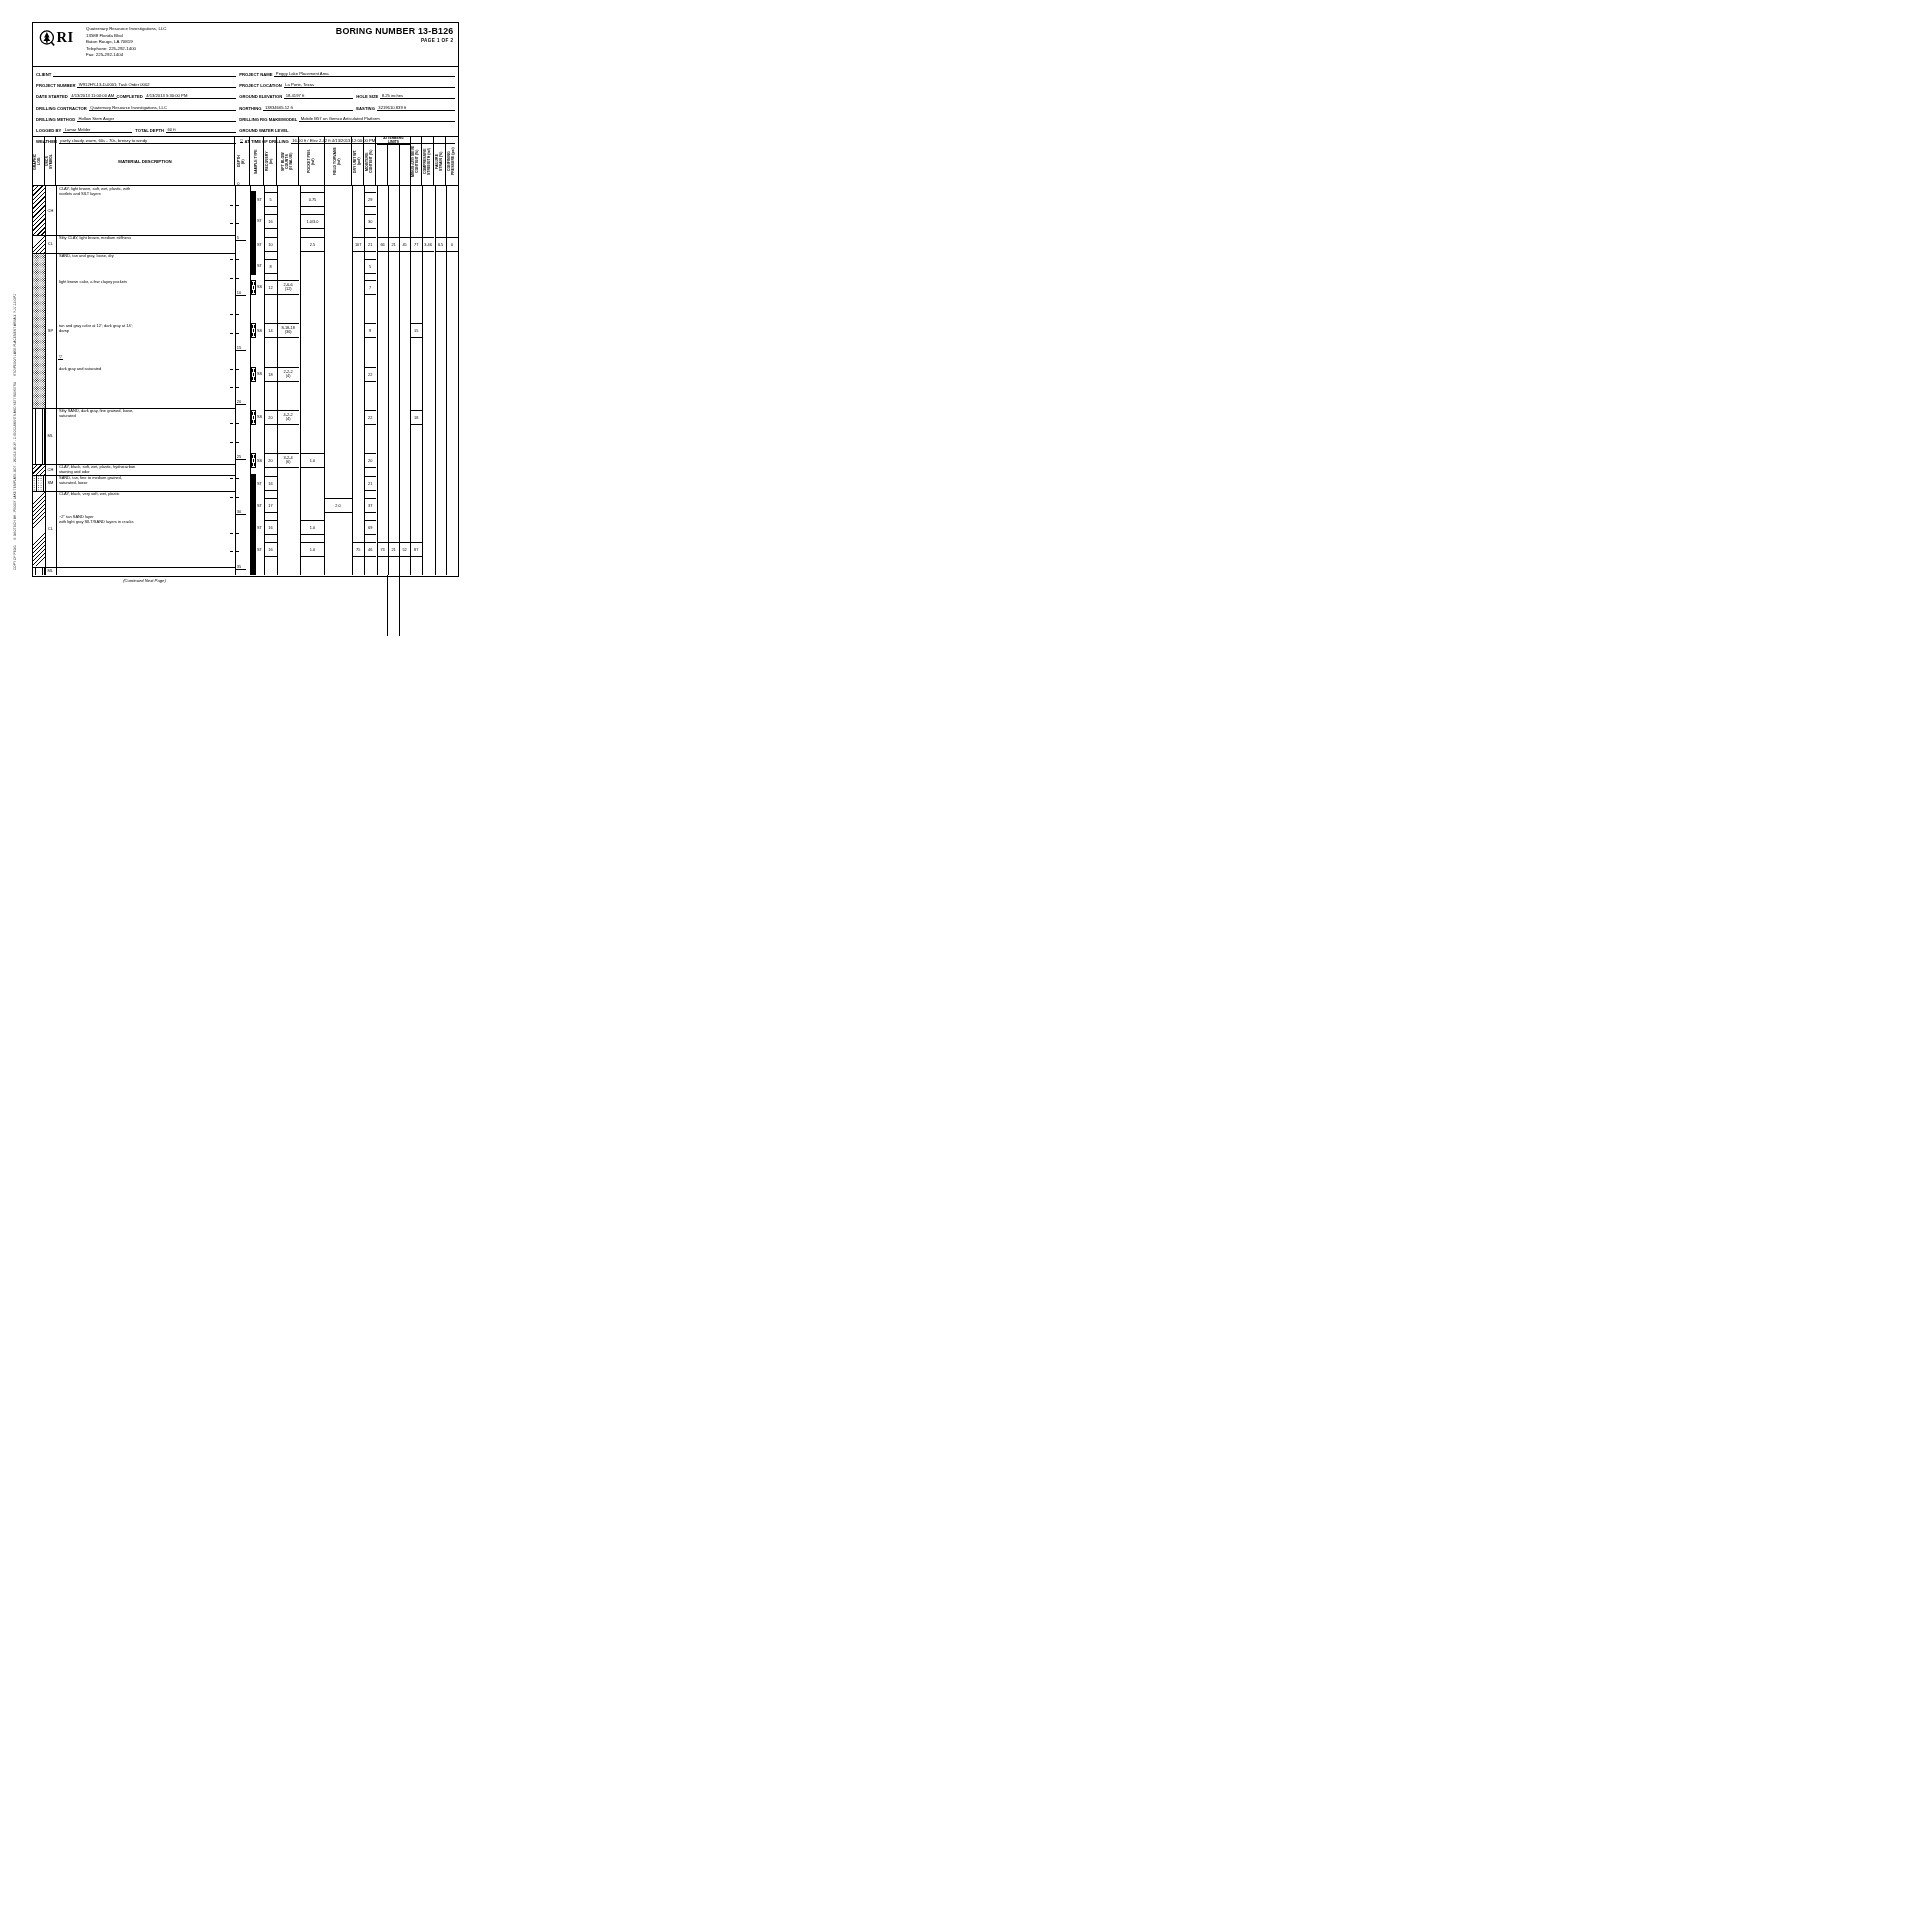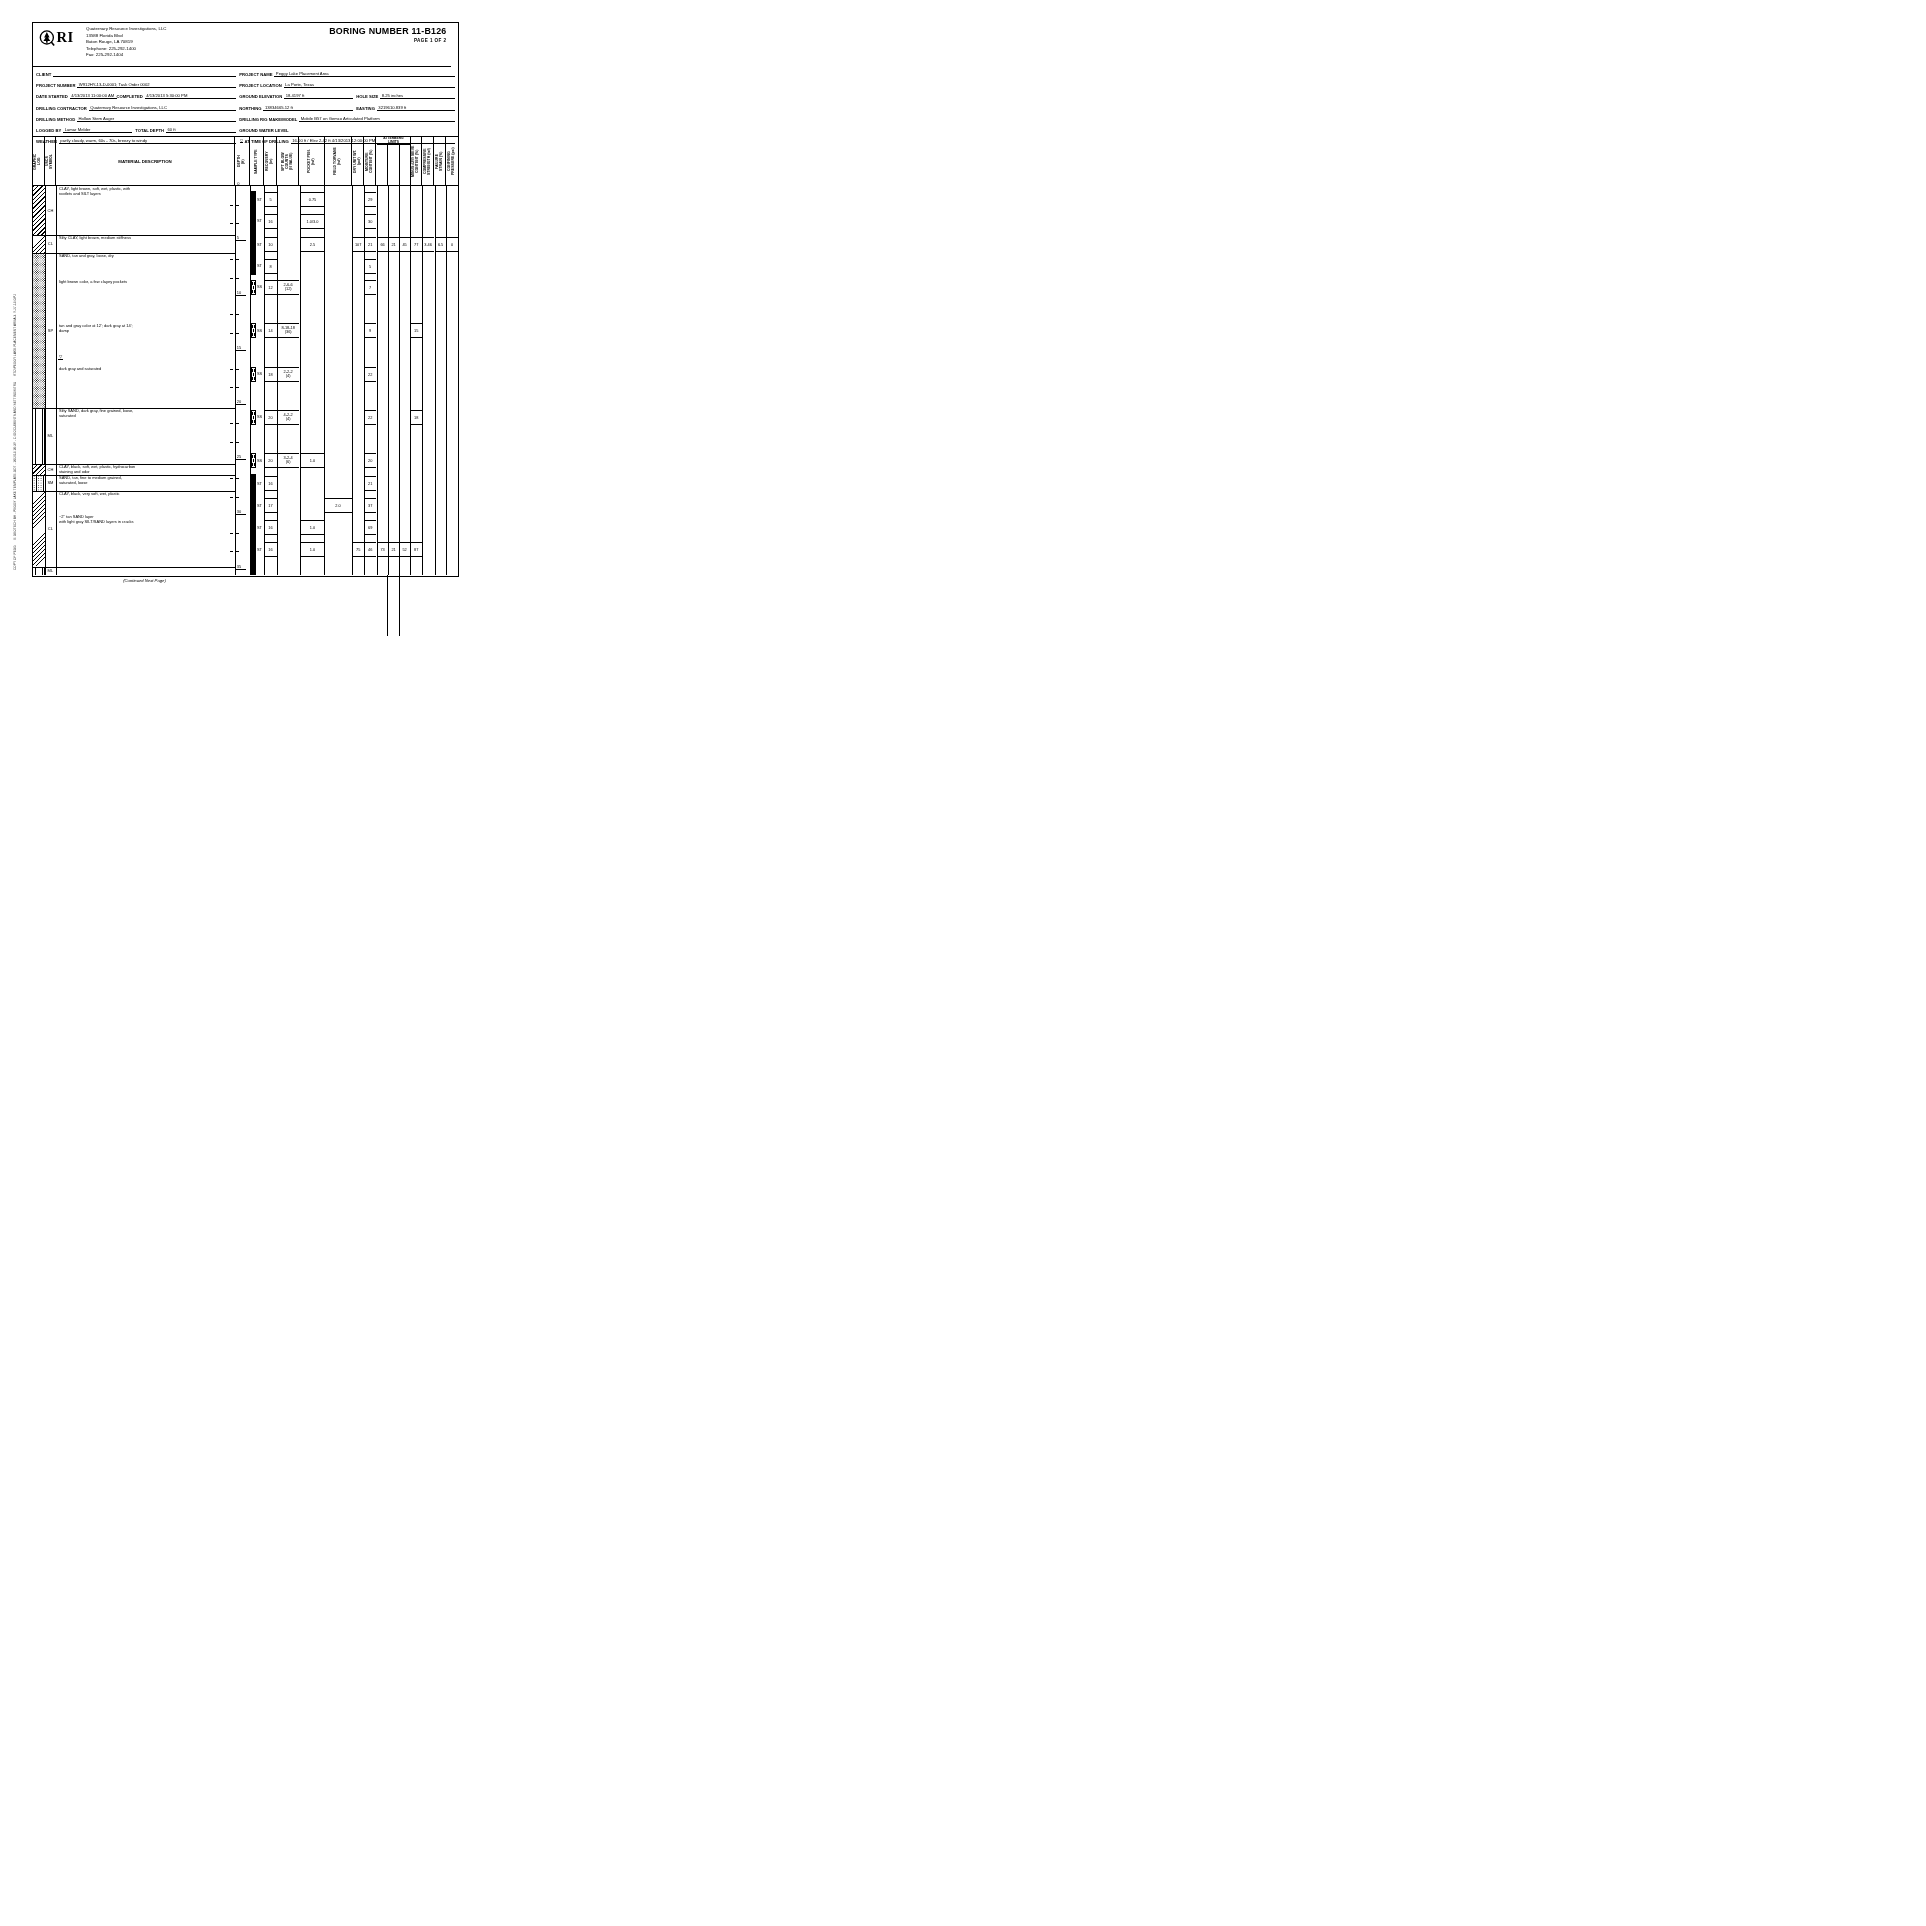--- a/index.html
+++ b/index.html
@@ -2,21 +2,21 @@
 <html style="font-size:6.2px"><head>
 <meta charset="utf-8">
 <style>
   *{margin:0;padding:0;box-sizing:content-box;}
   html,body{background:#ffffff;}
   body{font-family:"Liberation Sans",sans-serif;color:#000;}
   .page{position:relative;width:492px;height:636px;background:#fff;overflow:hidden;}
   .docbox{position:absolute;left:32px;top:22.3px;width:425px;height:553px;border:0.8px solid #000;background:#fff;}
 
   
-  .hd{position:absolute;top:0;left:0;right:7px;height:43px;border-bottom:0.4px solid #000;}
+  .hd{position:absolute;top:0;left:0;right:0;height:43px;border-bottom:0.4px solid #000;}
   .logo{position:absolute;left:5.4px;top:5.4px;display:flex;align-items:center;}
   .logo-ri{font-family:"Liberation Serif",serif;font-weight:bold;font-size:14.6px;letter-spacing:0.4px;margin-left:0.4px;}
   .co{position:absolute;left:53px;top:3.1px;font-size:4.4px;line-height:6.4px;}
   .title{position:absolute;right:4.6px;top:3.1px;text-align:right;}
   .title-main{font-size:8.9px;font-weight:bold;letter-spacing:0.2px;}
   .title-page{font-size:4.6px;font-weight:bold;margin-top:1.2px;letter-spacing:0.4px;}
 
   
   .info{position:absolute;top:43px;left:0;right:0;height:70px;padding:0.8px 3.1px 0 3.1px;}
   .irow{display:flex;height:10px;align-items:flex-end;gap:3.1px;padding-bottom:1.2px;}
@@ -84,21 +84,21 @@
         <span class="logo-ri">RI</span>
       </div>
       <div class="co">
         <div>Quaternary Resource Investigations, LLC</div>
         <div>13588 Florida Blvd</div>
         <div>Baton Rouge, LA 70819</div>
         <div>Telephone:  225-292-1400</div>
         <div>Fax:  225-292-1404</div>
       </div>
       <div class="title">
-        <div class="title-main">BORING NUMBER 11-B126</div>
+        <div class="title-main">BORING NUMBER 13-B126</div>
         <div class="title-page">PAGE  1  OF  2</div>
       </div>
     </div>
 
     <div class="info">
       <div class="irow">
         <div class="seg w520">
           <span class="lbl">CLIENT</span>
           <span class="val fill"></span>
         </div>

